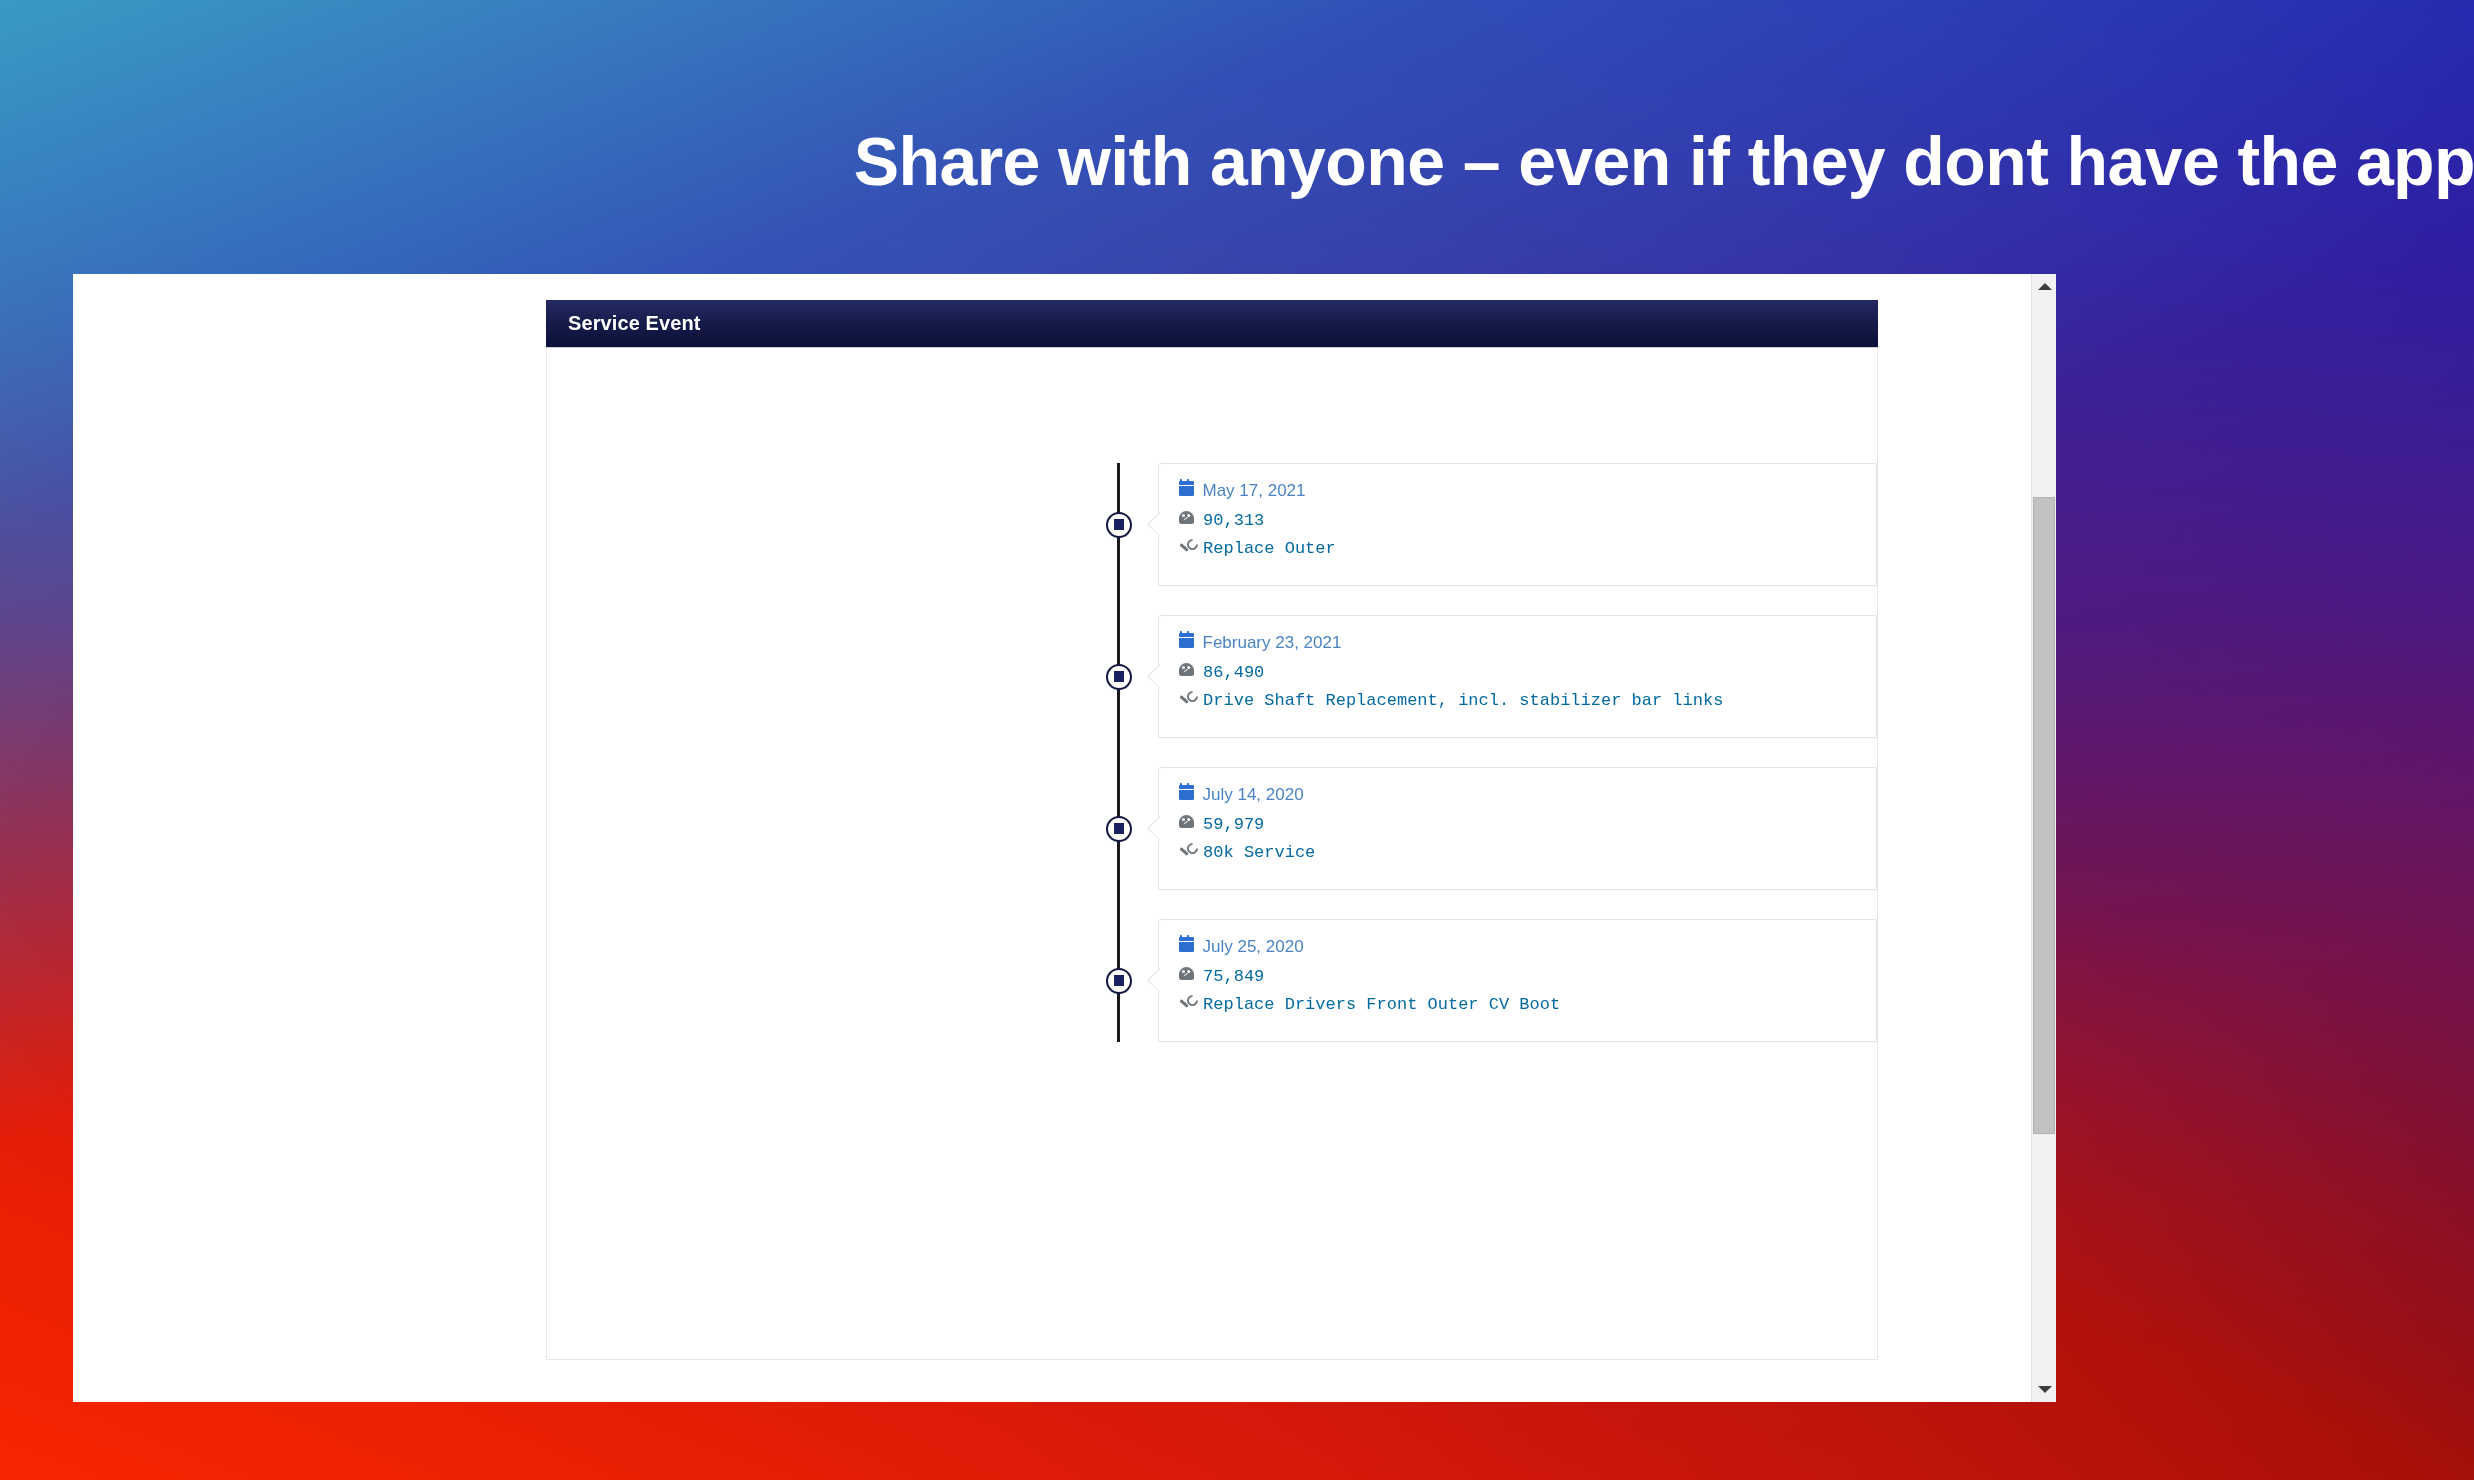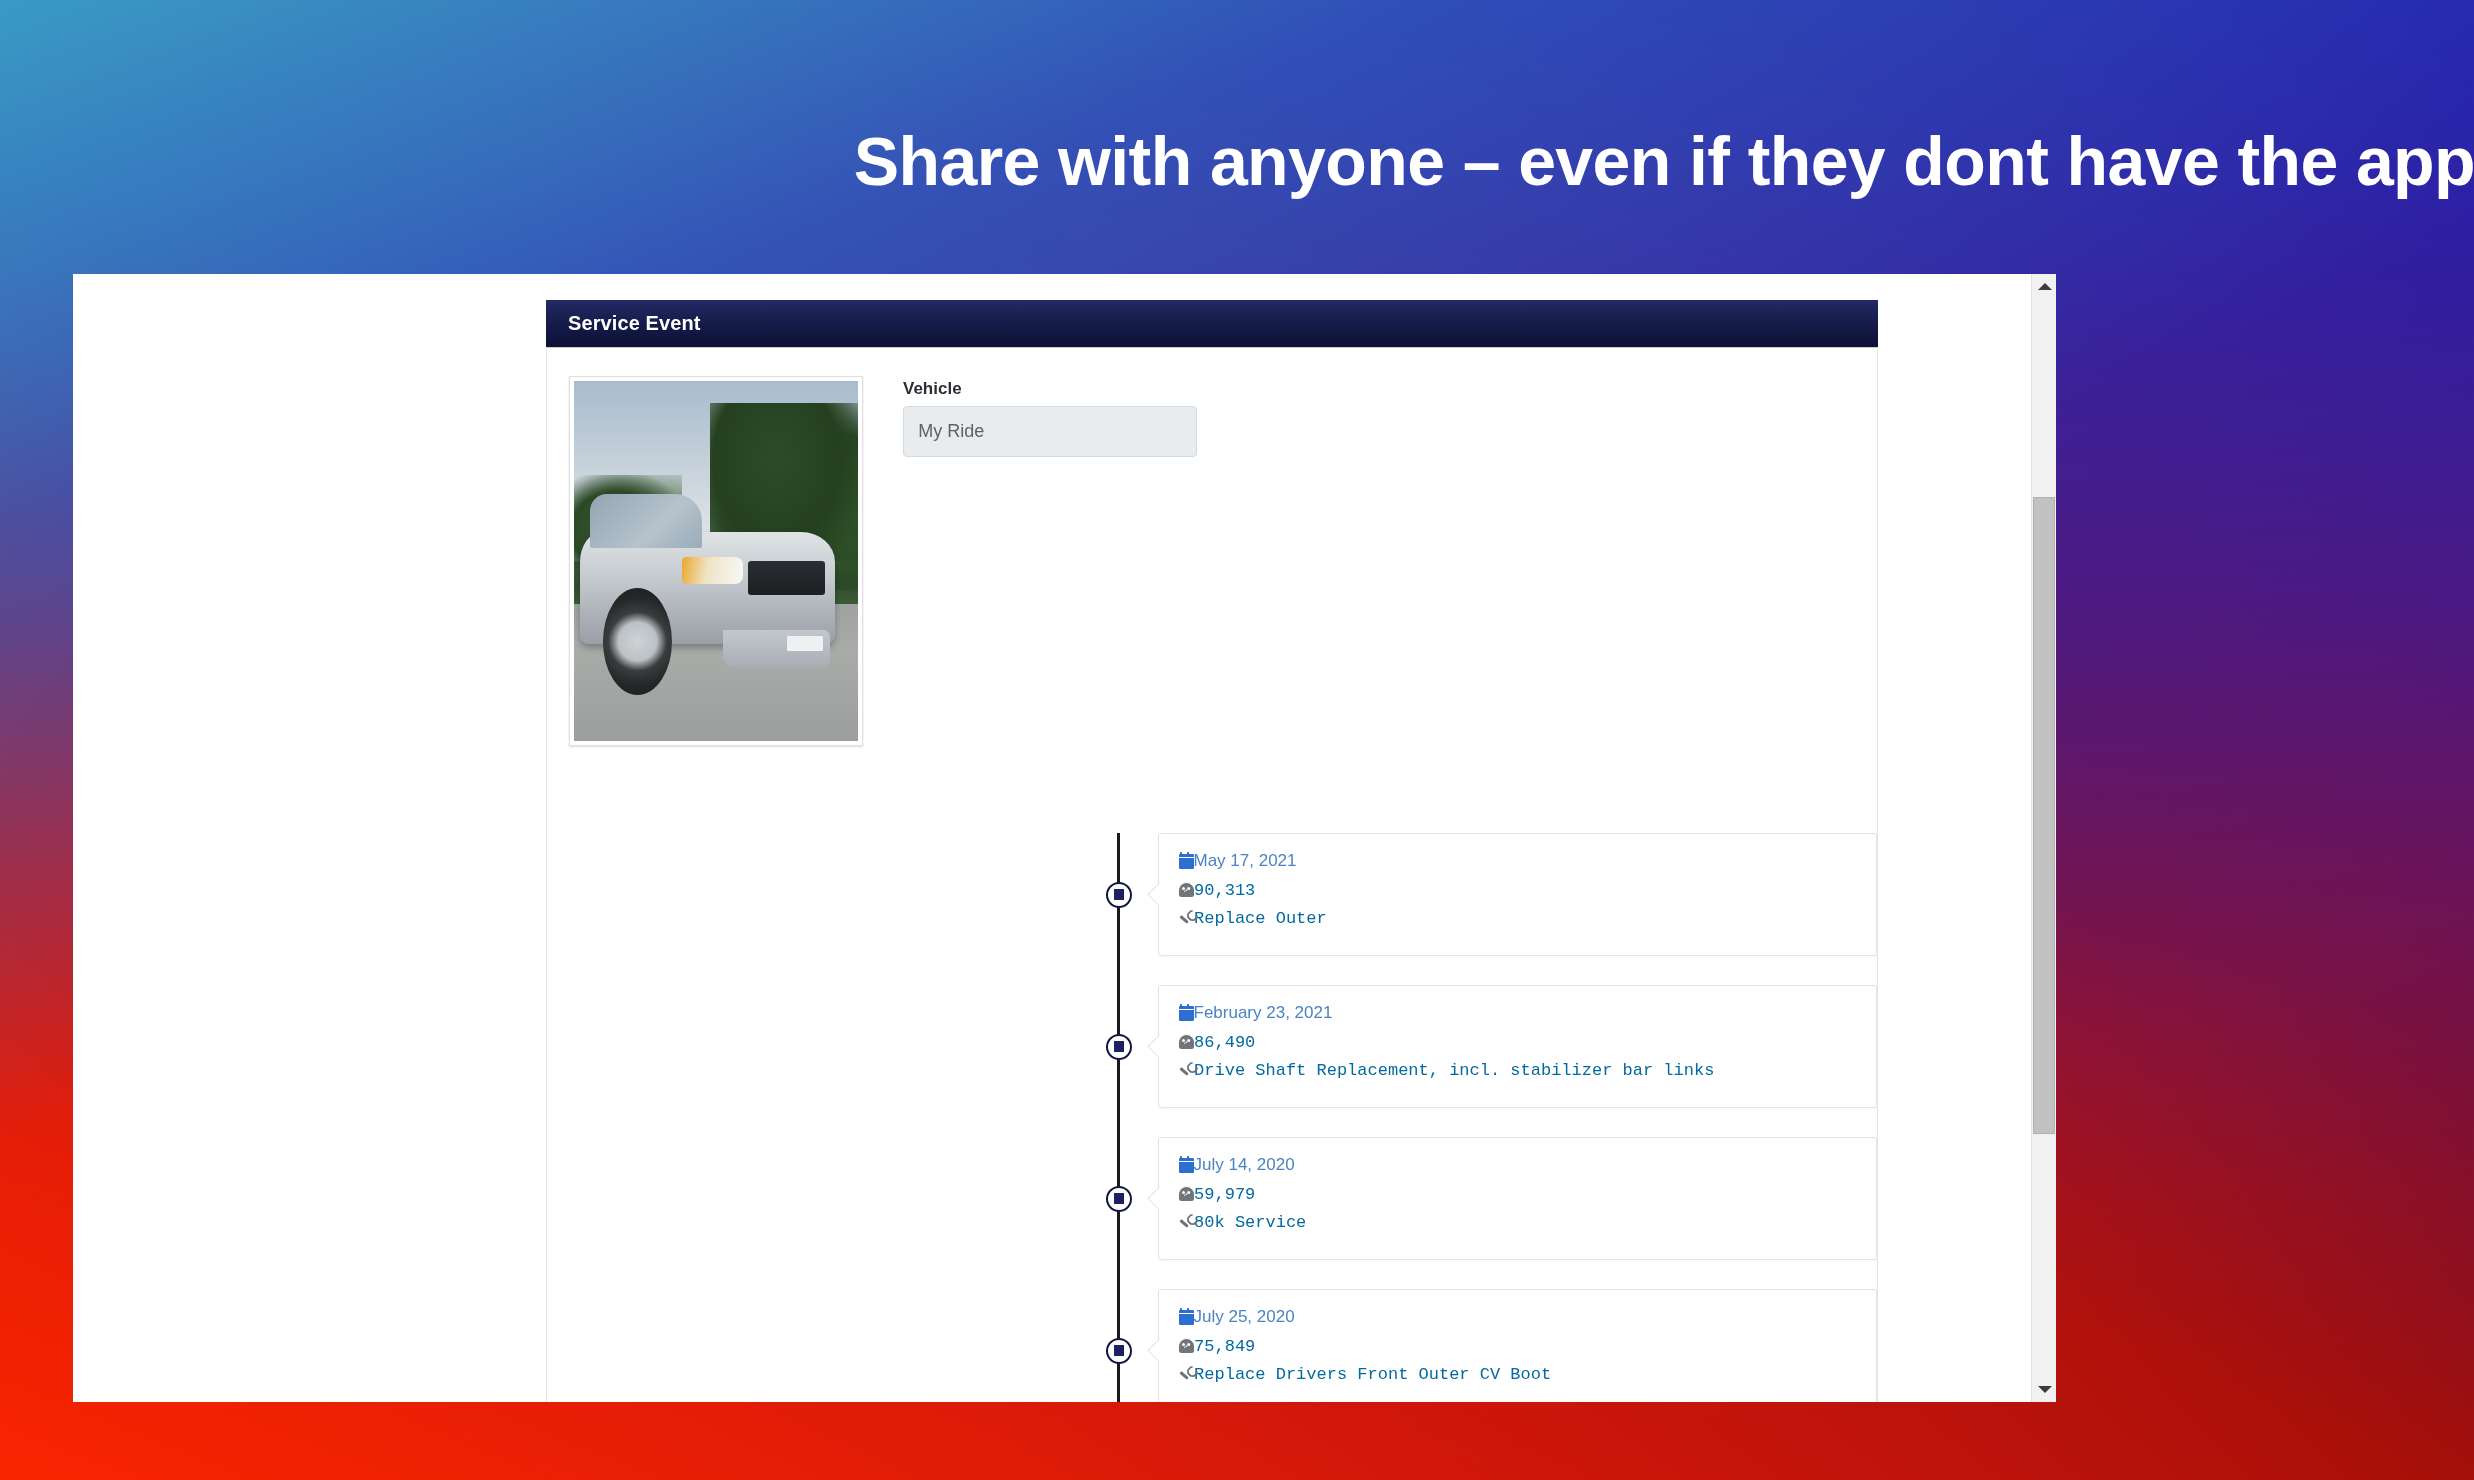--- a/index.html
+++ b/index.html
@@ -265,21 +265,22 @@
     left:-8.4px; top:50%;
     margin-top:-8.4px;
     width:15.6px; height:15.6px;
     background:#ffffff;
     border-left:0.6px solid #e3e3e3;
     border-bottom:0.6px solid #e3e3e3;
     transform:rotate(45deg);
   }
 
   .tl-line{
-    display:flex; align-items:center;
+    display:flex; align-items:flex-start;
+    gap:9px;
     margin-bottom:9.7px;
     font-size:17px;
   }
   .tl-line:last-child{ margin-bottom:0; }
   .tl-date{ color:#4a83c4; }
   .tl-odo,
   .tl-desc{ color:#0369a1;font-family:Liberation Mono, monospace; }
 
   
   .ico{ display:inline-block; flex:0 0 auto; }
@@ -358,46 +359,20 @@
   <div id="panel">
 
     <div id="app">
 
       <div id="app-header">
         <span class="title">Service Event</span>
       </div>
 
       <div id="app-body">
 
-        <div id="vehicle-row">
-
-          <div class="photo-frame">
-            <div class="photo">
-              <div class="sky"></div>
-              <div class="treeR"></div>
-              <div class="treeL"></div>
-              <div class="hedge"></div>
-              <div class="ground"></div>
-              <div class="car">
-                <div class="glass"></div>
-                <div class="lamp"></div>
-                <div class="grille"></div>
-                <div class="wheel"></div>
-                <div class="bumper"></div>
-                <div class="plate"></div>
-              </div>
-            </div>
-          </div>
-
-          <div class="field-col">
-            <div class="field-label">Vehicle</div>
-            <div class="field-input">My Ride</div>
-          </div>
-
-        </div>
 
         <div id="timeline">
           <div id="timeline-axis"></div>
 
           <div class="tl-item">
             <div class="tl-marker">
                 <i></i>
               </div>
             <div class="tl-card">
               <div class="tl-line">

